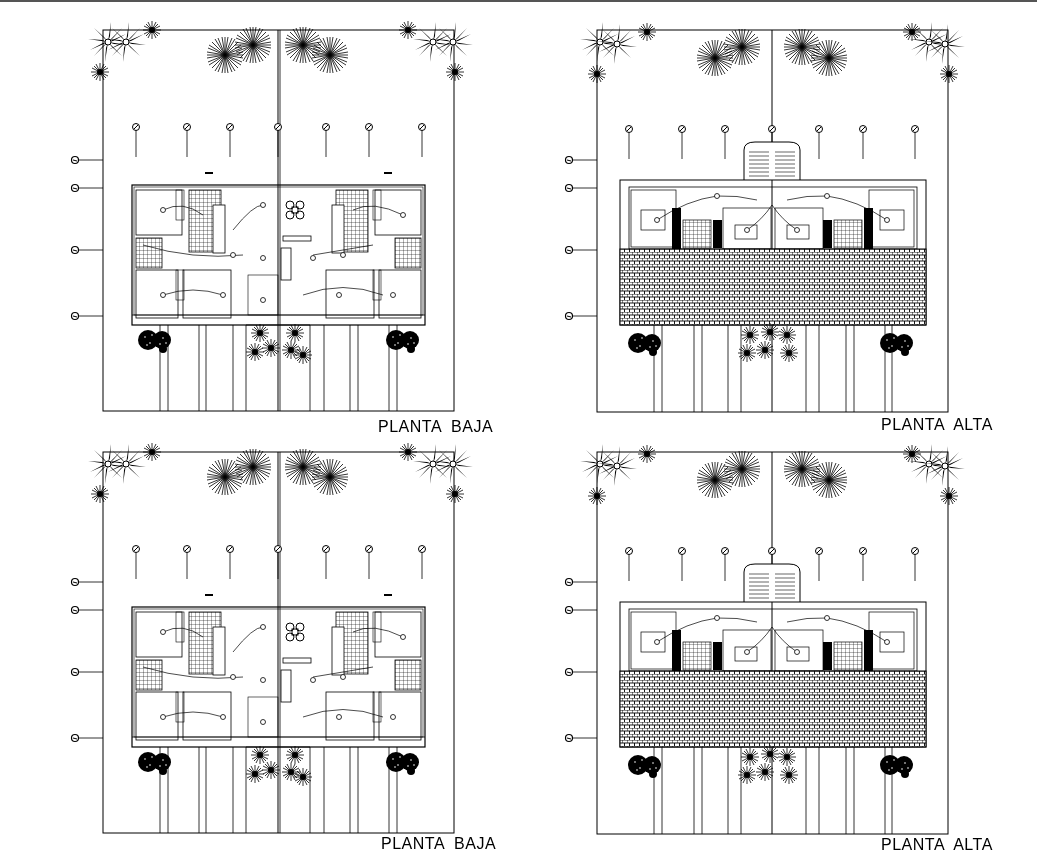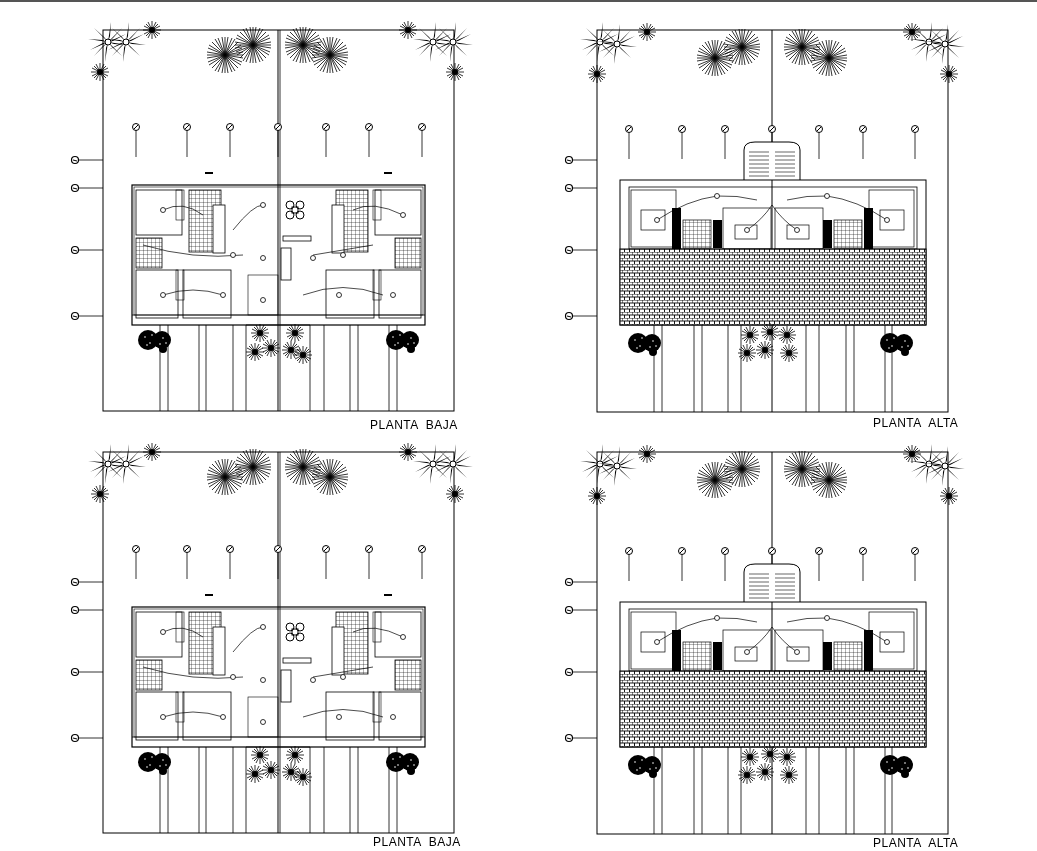--- a/index.html
+++ b/index.html
@@ -1,19 +1,19 @@
 <!DOCTYPE html>
 <html><head>
 <meta charset="utf-8">
 <style>
   html,body{margin:0;padding:0;background:#ffffff;}
   body{width:1037px;height:851px;position:relative;overflow:hidden;font-family:"Liberation Sans",sans-serif;}
   .topline{position:absolute;left:0;top:0;width:1037px;height:2px;background:#555;}
   svg.sheet{position:absolute;left:0;top:0;}
-  .plan-label{position:absolute;font-family:"Liberation Sans",sans-serif;font-size:12px;letter-spacing:0.5px;color:#000;white-space:pre;}
+  .plan-label{position:absolute;font-family:"Liberation Sans",sans-serif;font-size:16px;letter-spacing:0.5px;color:#000;white-space:pre;margin-left:8px;}
 </style>
 </head>
 <body>
 
 <div class="topline"></div>
 
 <svg class="sheet" width="1037" height="851" viewBox="0 0 1037 851" xmlns="http://www.w3.org/2000/svg">
   <defs>
 
     <g id="burst">

